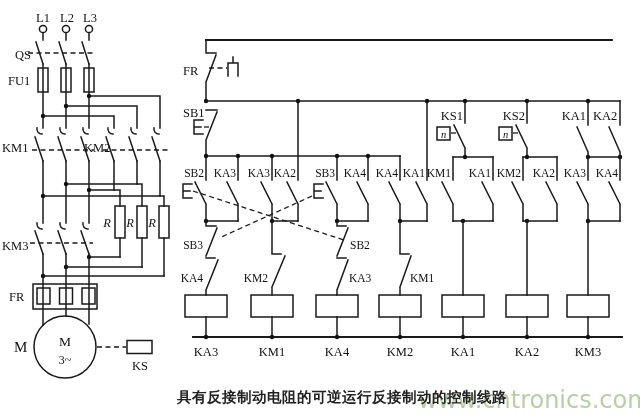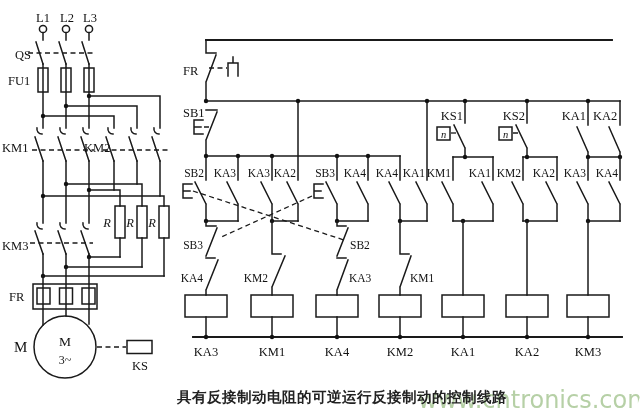--- a/index.html
+++ b/index.html
@@ -1,16 +1,16 @@
 <!DOCTYPE html>
 <html><head>
 <meta charset="utf-8">
 <style>
   html,body{margin:0;padding:0;background:#fff;}
-  .stage{position:relative;width:640px;height:417px;background:#fff;overflow:hidden;border-radius:24px;}
+  .stage{position:relative;width:640px;height:417px;background:#fff;overflow:hidden;}
   svg{display:block;}
   svg text{font-family:"Liberation Serif","DejaVu Serif",serif;fill:#111;}
   .lbl{font-size:12.5px;}
   .lbl-sm{font-size:11.5px;}
   .lbl-it{font-style:italic;font-size:12.5px;}
   .cap{font-family:"DejaVu Sans","Liberation Sans",sans-serif;font-weight:bold;font-size:14.5px;fill:#222;letter-spacing:0.5px;}
   .wm{font-family:"DejaVu Sans","Liberation Sans",sans-serif;font-size:24px;fill:#b6d0a6;}
   .w{stroke:#1a1a1a;stroke-width:1.5;fill:none;stroke-linecap:square;}
   .w2{stroke:#1a1a1a;stroke-width:1.9;fill:none;stroke-linecap:square;}
   .dash{stroke:#1a1a1a;stroke-width:1.3;fill:none;stroke-dasharray:5 3.5;}

